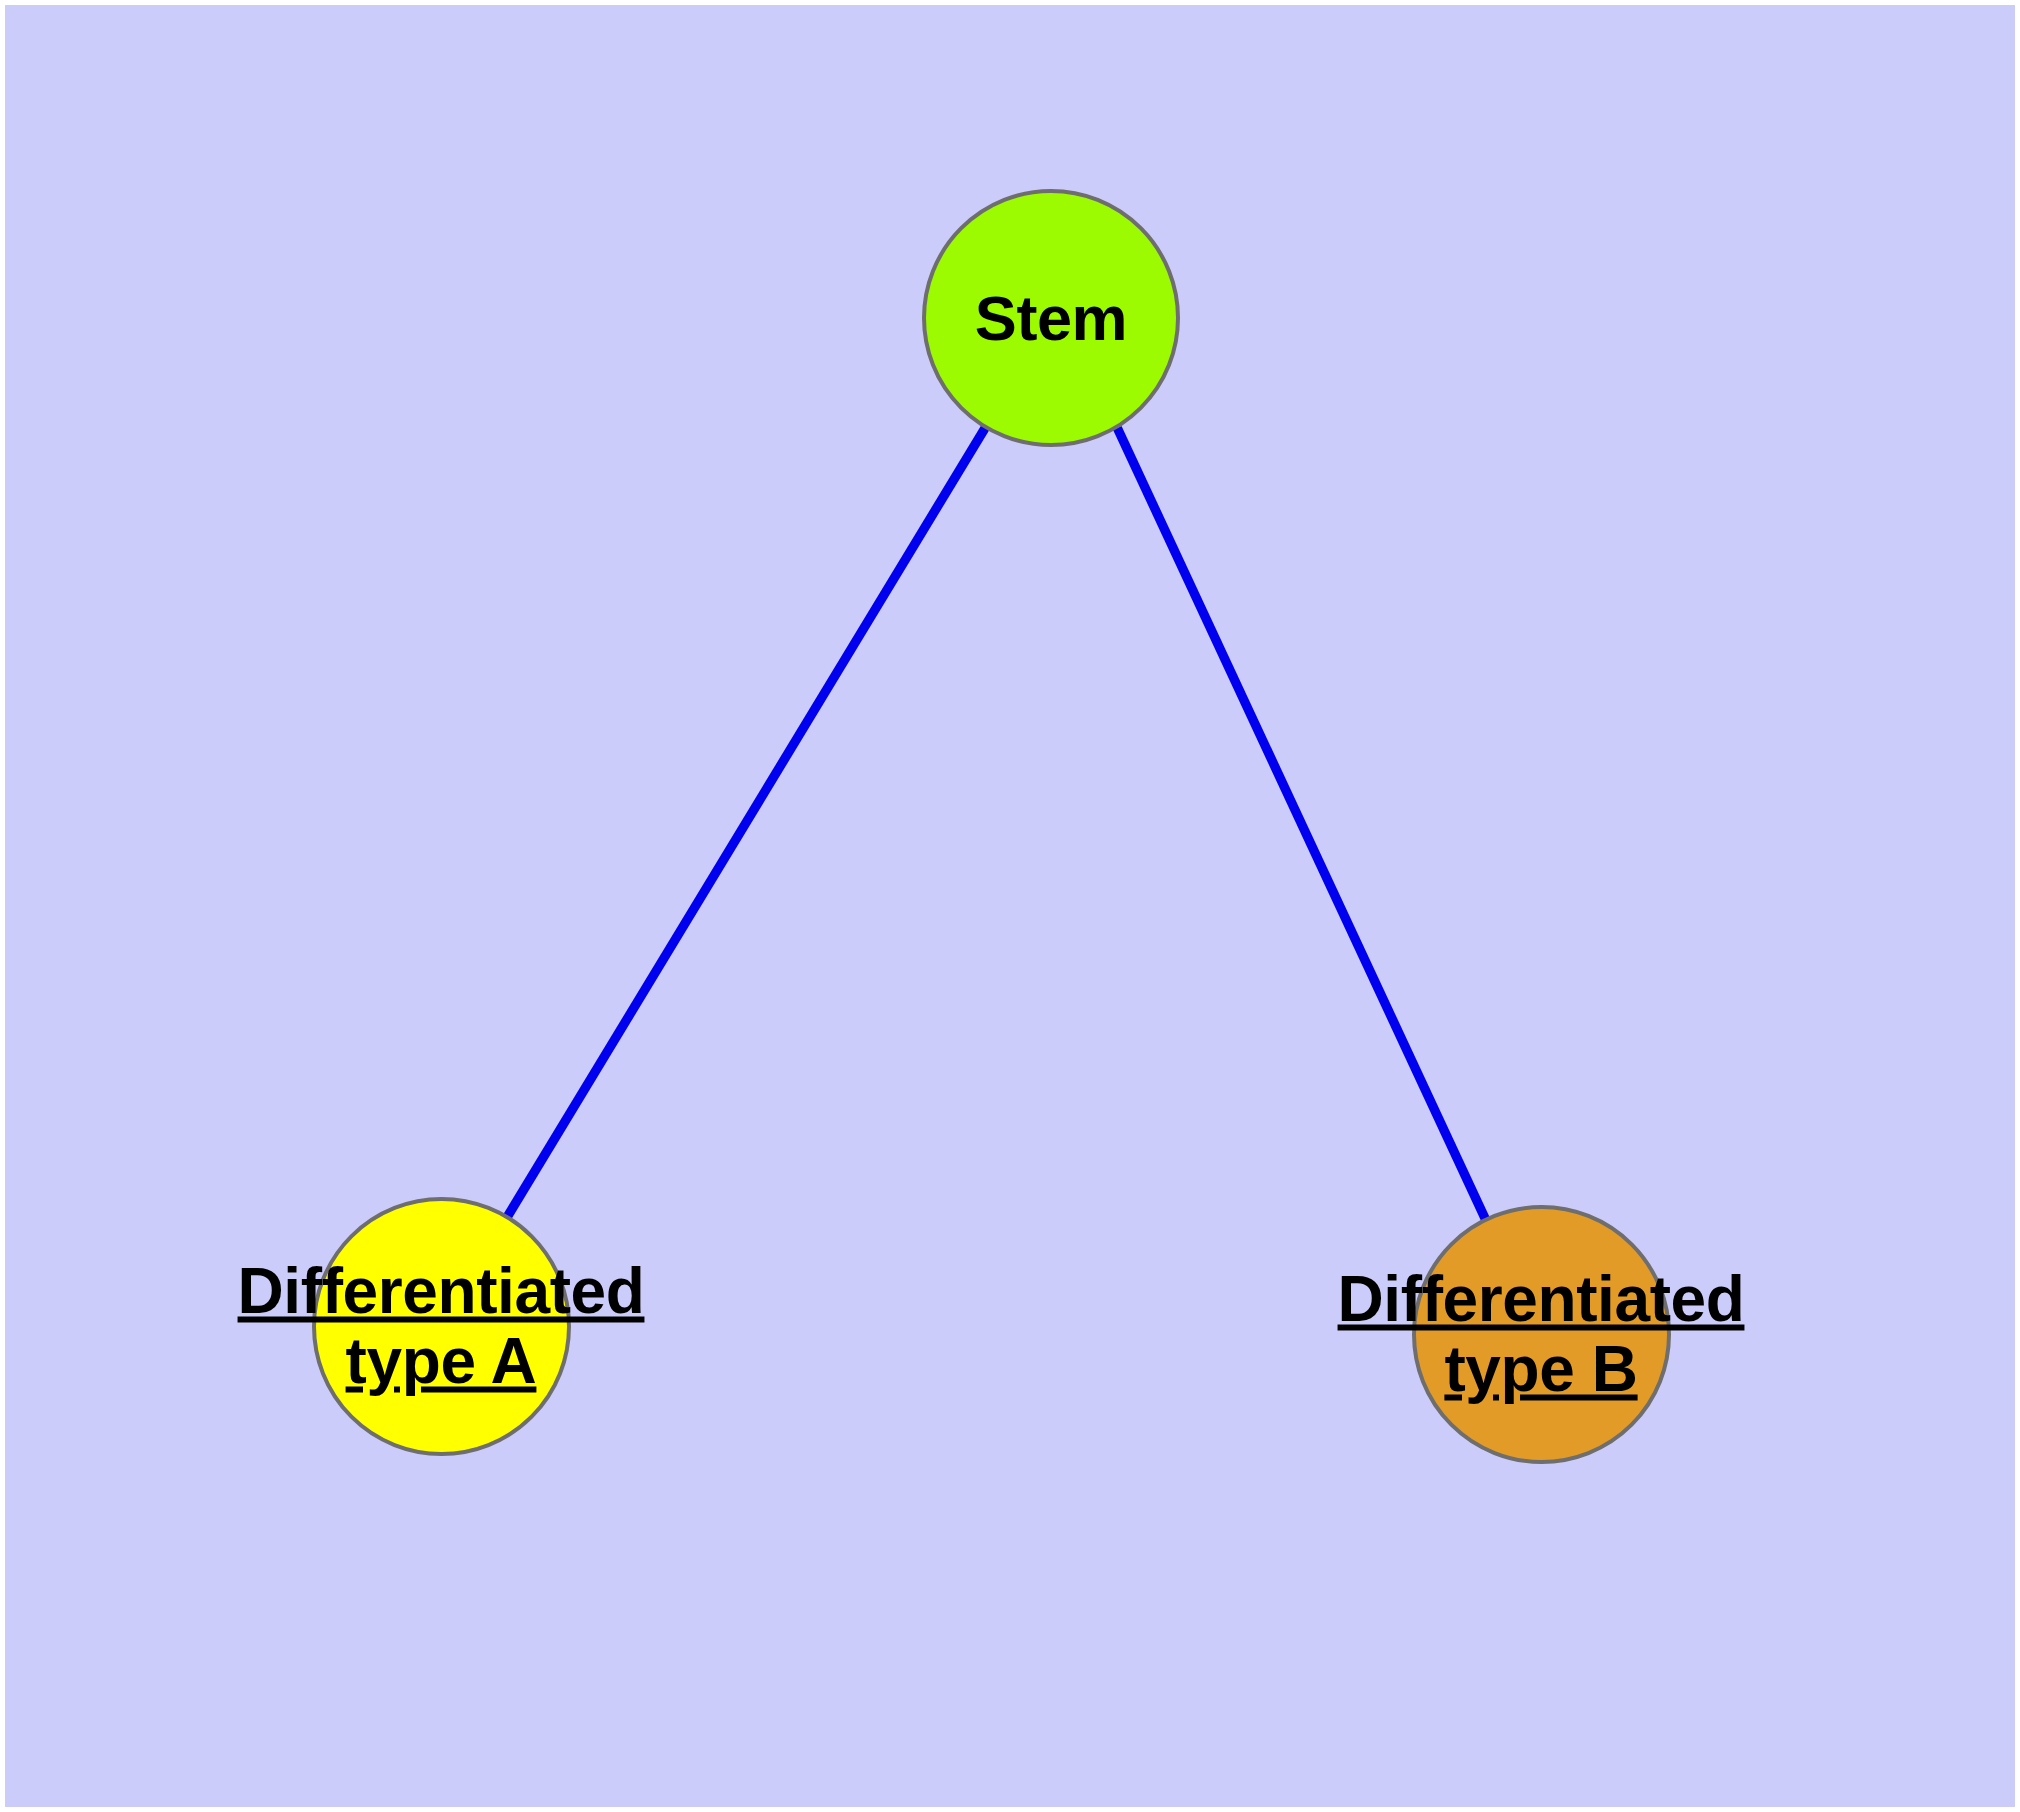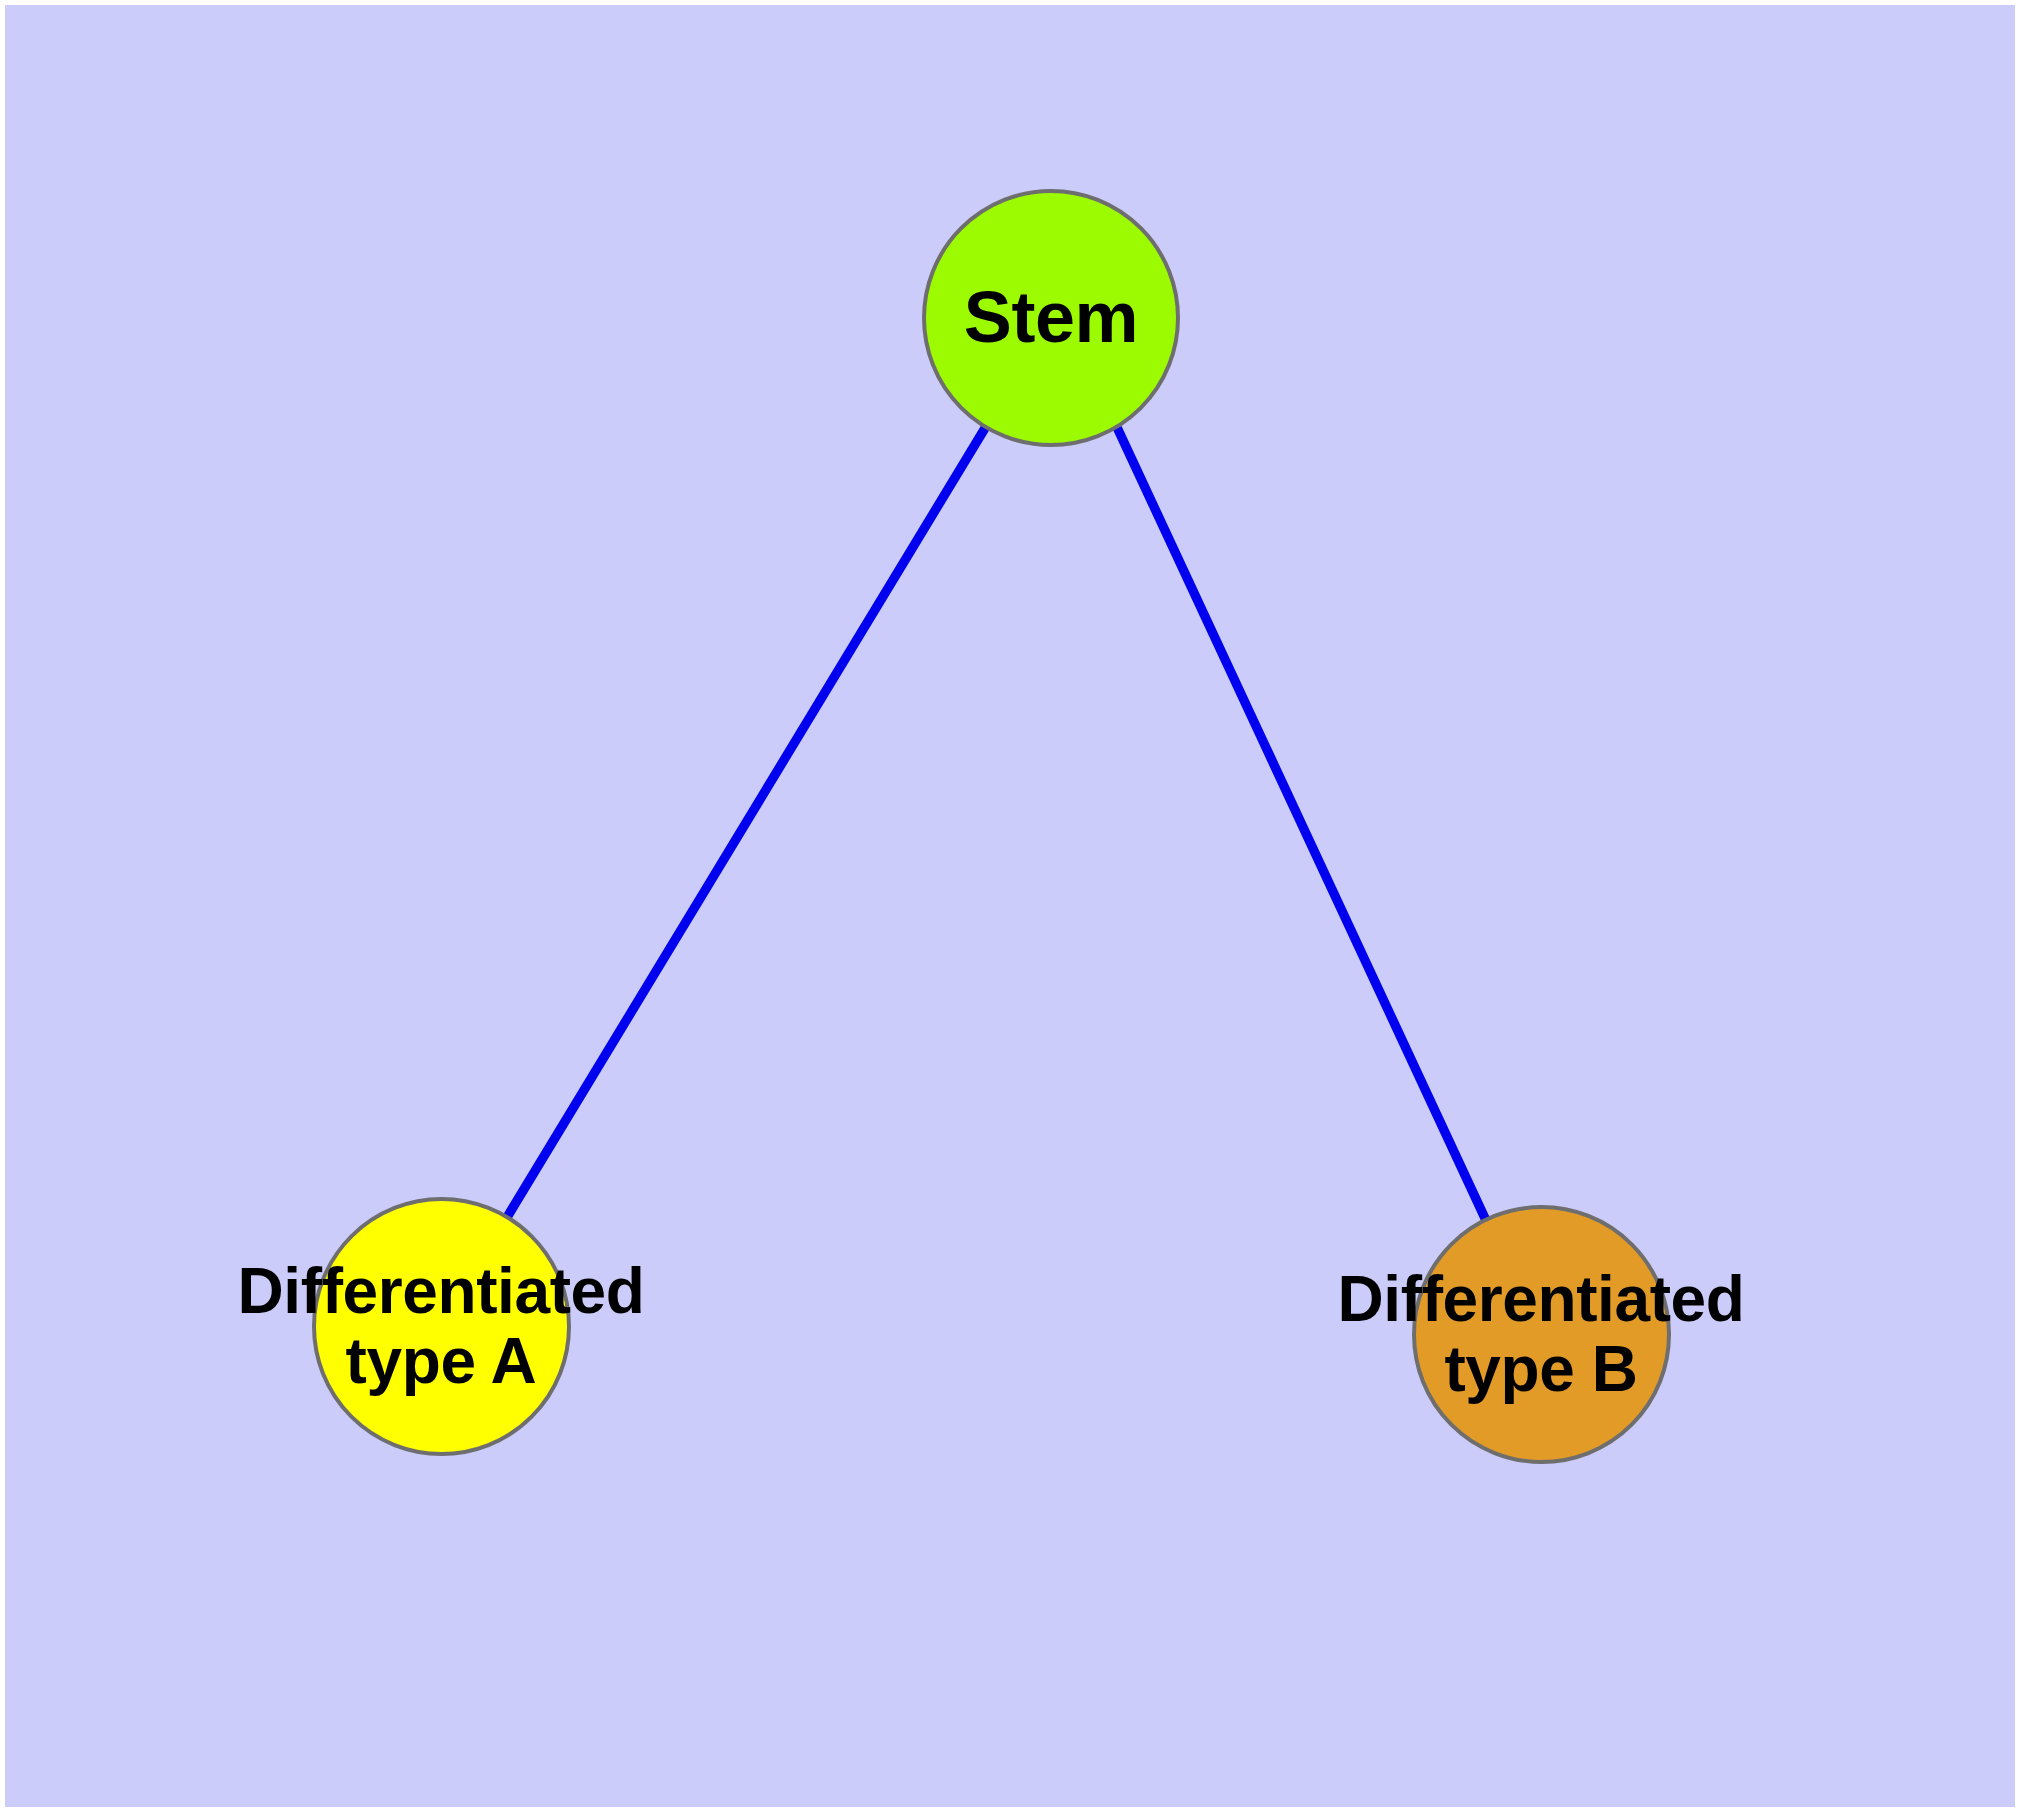--- a/index.html
+++ b/index.html
@@ -54,39 +54,40 @@
     text-align: center;
     white-space: pre;
     line-height: 1.08;
     letter-spacing: -0.4px;
   }
   .label-root {
     font-size: 63px;
   }
   .label-leaf {
     font-size: 64px;
+    text-decoration: underline;
   }
 </style>
 </head>
 <body>
 
 <div id="canvas" style="width: 2021px; height: 1812px;">
 
   <div id="plot-area" style="background: rgb(204, 204, 250);"></div>
 
   <svg id="graph-svg" viewBox="0 0 2384 2138" preserveAspectRatio="none">
     <g>
       <line class="graph-edge" id="edge0" x1="1162" y1="505" x2="597" y2="1438" stroke="#0000ee" stroke-width="11" stroke-linecap="butt"></line>
       <line class="graph-edge" id="edge1" x1="1318" y1="505" x2="1752" y2="1438" stroke="#0000ee" stroke-width="11" stroke-linecap="butt"></line>
     </g>
   </svg>
 
   <div class="node-group" id="node0" style="left: 1051px; top: 318px; width: 258px; height: 258px;">
     <div class="node-circle" style="width: 258px; height: 258px; background: rgb(156, 251, 0); border-color: rgb(110, 110, 110); border-width: 4.2px;"></div>
-    <div class="node-label label-root" style="font-size: 72px; color: rgb(0, 0, 0);">Stem</div>
+    <div class="node-label label-root" style="font-size: 63px; color: rgb(0, 0, 0);">Stem</div>
   </div>
 
   <div class="node-group" id="node1" style="left: 441px; top: 1326px; width: 259px; height: 259px;">
     <div class="node-circle" style="width: 259px; height: 259px; background: rgb(255, 255, 0); border-color: rgb(110, 110, 110); border-width: 4.2px;"></div>
     <div class="node-label label-leaf" style="font-size: 64px; color: rgb(0, 0, 0);">Differentiated
 type A</div>
   </div>
 
   <div class="node-group" id="node2" style="left: 1541px; top: 1334px; width: 259px; height: 259px;">
     <div class="node-circle" style="width: 259px; height: 259px; background: rgb(227, 155, 40); border-color: rgb(110, 110, 110); border-width: 4.2px;"></div>

